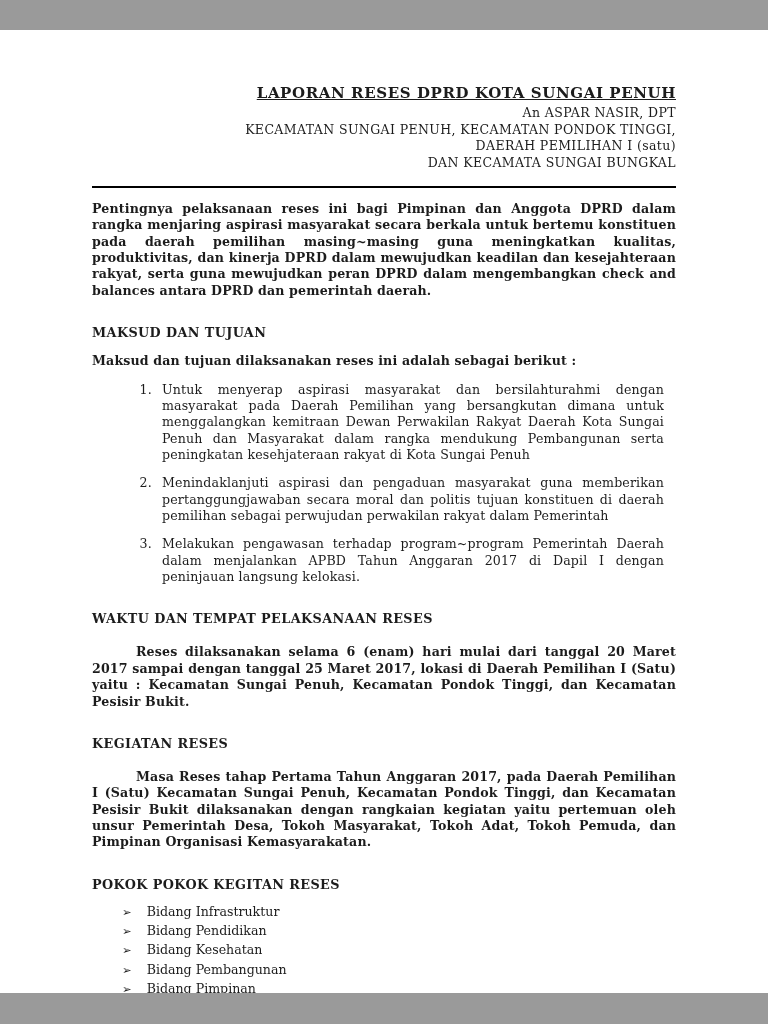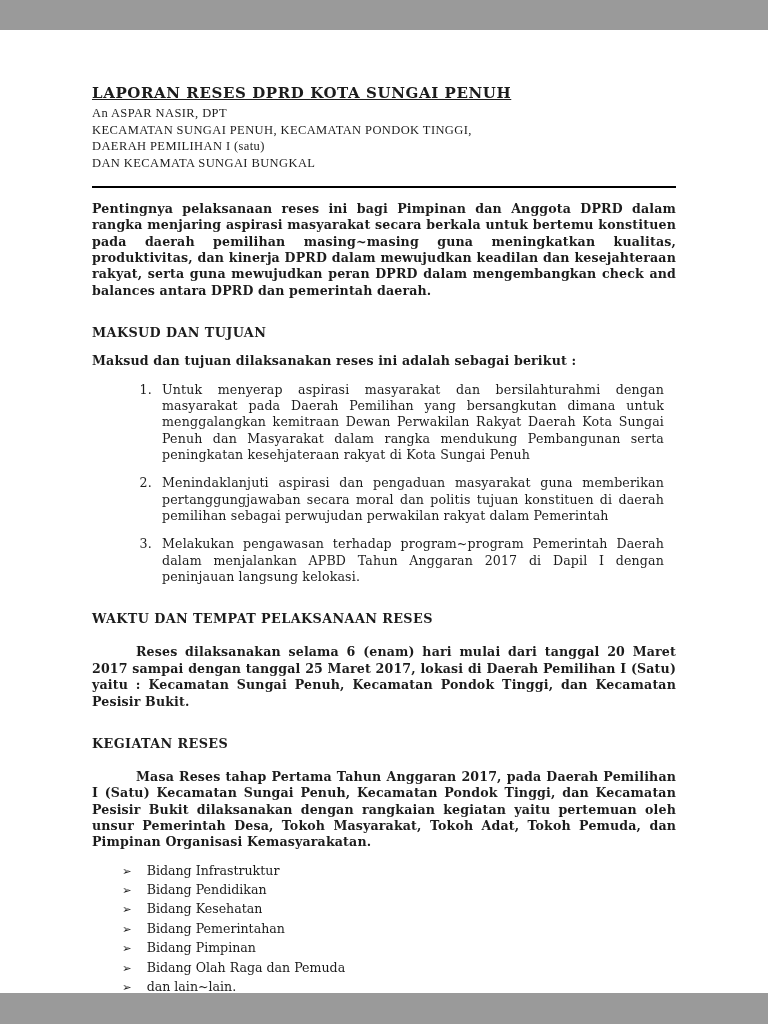--- a/index.html
+++ b/index.html
@@ -21,33 +21,32 @@
     position: absolute;
     left: 0;
     top: 993px;
     height: 31px;
   }
   .page {
     width: 768px;
     padding: 54px 92px 0 92px;
   }
   
-  .doc-header { text-align: left; }
+  .doc-header { text-align: right; }
   .doc-title {
     font-size: 15px;
     font-weight: bold;
     letter-spacing: 0.6px;
     text-decoration: underline;
     margin: 0 0 3px 0;
   }
   .doc-subline {
     font-size: 12.5px;
     letter-spacing: 0.4px;
     line-height: 1.32;
-    font-family: Liberation Serif, serif;
   }
   .header-rule {
     border: none;
     border-top: 2.6px solid #000;
     margin: 15px 0 0 0;
   }
   
   .section-heading {
     font-size: 12.8px;
     font-weight: bold;
@@ -130,36 +129,37 @@
     <h2 class="section-heading">WAKTU DAN TEMPAT PELAKSANAAN RESES</h2>
     <p class="para indented">Reses dilaksanakan selama 6 (enam) hari mulai dari tanggal 20 Maret 2017 sampai dengan tanggal 25 Maret 2017, lokasi di Daerah Pemilihan I (Satu) yaitu : Kecamatan Sungai Penuh, Kecamatan Pondok Tinggi, dan Kecamatan Pesisir Bukit.</p>
   </section>
 
   <section>
     <h2 class="section-heading">KEGIATAN RESES</h2>
     <p class="para indented">Masa Reses tahap Pertama Tahun Anggaran 2017, pada Daerah Pemilihan I (Satu) Kecamatan Sungai Penuh, Kecamatan Pondok Tinggi, dan Kecamatan Pesisir Bukit dilaksanakan dengan rangkaian kegiatan yaitu pertemuan oleh unsur Pemerintah Desa, Tokoh Masyarakat, Tokoh Adat, Tokoh Pemuda, dan Pimpinan Organisasi Kemasyarakatan.</p>
   </section>
 
   <section>
+    <h2 class="section-heading">POKOK POKOK KEGITAN RESES</h2>
     <ul class="arrow-list">
         <li>
           <span class="arrow-bullet">➢</span>
           <span>Bidang Infrastruktur</span>
         </li>
         <li>
           <span class="arrow-bullet">➢</span>
           <span>Bidang Pendidikan</span>
         </li>
         <li>
           <span class="arrow-bullet">➢</span>
           <span>Bidang Kesehatan</span>
         </li>
         <li>
           <span class="arrow-bullet">➢</span>
-          <span>Bidang Pemerintahan</span>
+          <span>Bidang Pembangunan</span>
         </li>
         <li>
           <span class="arrow-bullet">➢</span>
           <span>Bidang Pimpinan</span>
         </li>
         <li>
           <span class="arrow-bullet">➢</span>
           <span>Bidang Olah Raga dan Pemuda</span>
         </li>
         <li>

